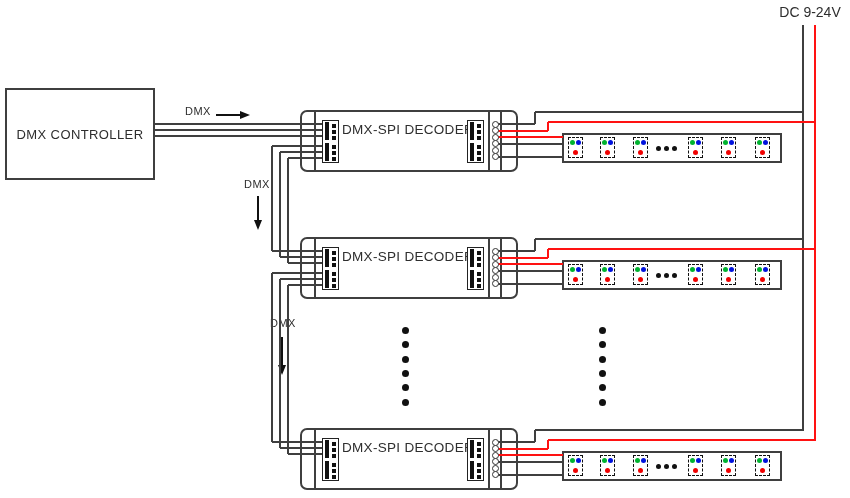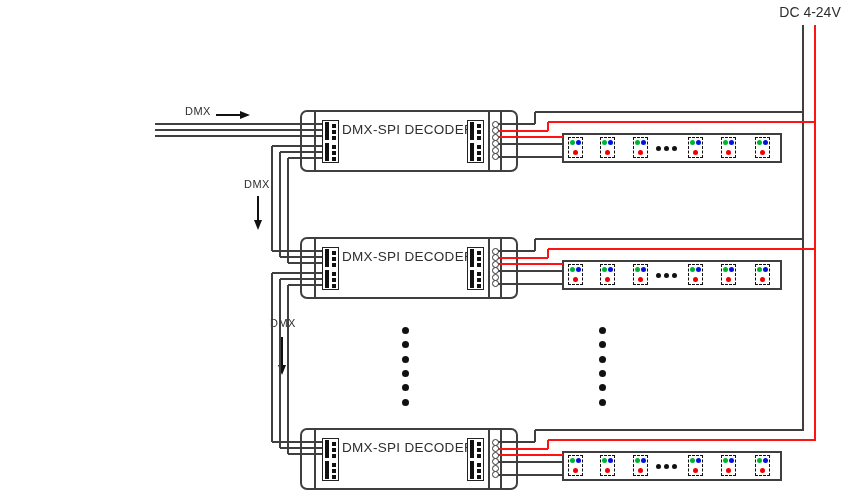--- a/index.html
+++ b/index.html
@@ -26,22 +26,25 @@
   .gapdot{position:absolute;width:5px;height:5px;border-radius:50%;background:#111;}
   .contdot{position:absolute;width:7px;height:7px;border-radius:50%;background:#111;}
   .arrowhead-right{position:absolute;width:0;height:0;border-top:4px solid transparent;border-bottom:4px solid transparent;border-left:10px solid #111;}
   .arrowhead-down{position:absolute;width:0;height:0;border-left:4px solid transparent;border-right:4px solid transparent;border-top:10px solid #111;}
 </style>
 </head>
 <body>
 
 <div class="canvas" id="canvas">
 
-  <div class="dc-label">DC 4-24V</div>
-
+  <div class="dc-label">DC 9-24V</div>
+
+  <div class="box controller">
+    <span>DMX CONTROLLER</span>
+  </div>
 
   <div class="dmx-label" style="left:185px;top:105px;">DMX</div>
   <div class="dmx-label" style="left:244px;top:178px;">DMX</div>
   <div class="dmx-label" style="left:270px;top:317px;">DMX</div>
 
   <div class="wire" style="left:216px;top:114px;width:26px;height:2px;background:#111;"></div>
   <div class="arrowhead-right" style="left:240px;top:111px;"></div>
 
   <div class="wire" style="left:257px;top:196px;width:2px;height:25px;background:#111;"></div>
   <div class="arrowhead-down" style="left:254px;top:220px;"></div>

